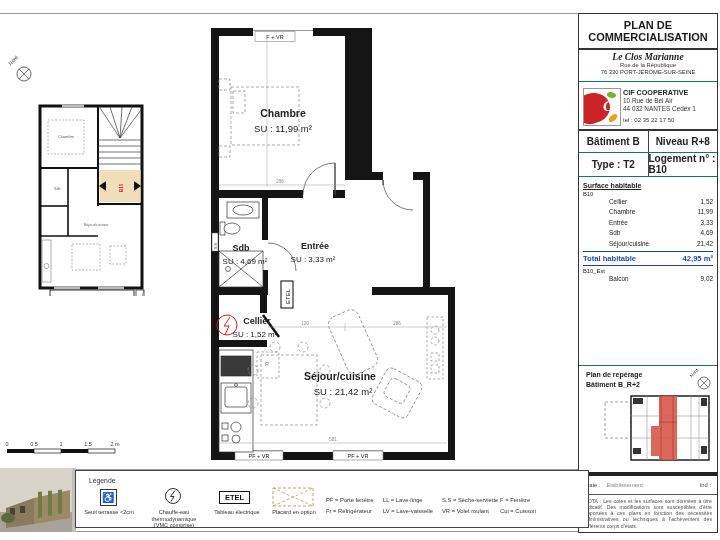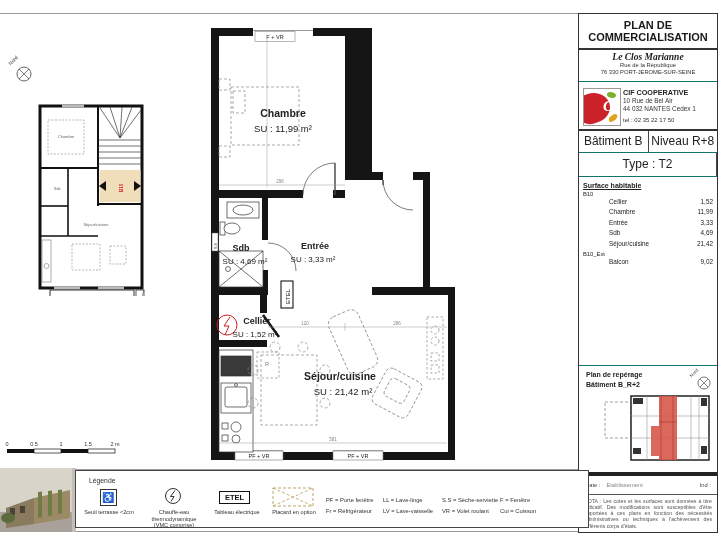--- a/index.html
+++ b/index.html
@@ -21,21 +21,21 @@
   .logo{position:absolute;left:4px;top:6px;width:36px;height:36px;border:1px solid #999;overflow:hidden;background:#fff;}
   .logo .swoosh{position:absolute;left:-8px;top:4px;width:34px;height:30px;background:#cc2229;border-radius:50% 60% 55% 45%;transform:rotate(-18deg);}
   .logo .leaf1{position:absolute;right:4px;top:3px;width:9px;height:6px;background:#7ab030;border-radius:60% 40% 60% 40%;transform:rotate(25deg);}
   .logo .leaf2{position:absolute;right:2px;bottom:4px;width:10px;height:6px;background:#e2a31f;border-radius:60% 40% 60% 40%;transform:rotate(-30deg);}
   .logo .cif{position:absolute;left:6px;top:9px;font-family:"Liberation Serif",serif;font-style:italic;font-weight:bold;font-size:15px;color:#fff;margin-left:13px;}
   .tb-company .cname{position:absolute;left:44px;top:6px;font-size:7.2px;font-weight:bold;}
   .tb-company .cline1{position:absolute;left:44px;top:15px;font-size:6.4px;color:#333;}
   .tb-company .cline2{position:absolute;left:44px;top:23px;font-size:6.4px;color:#333;}
   .tb-company .ctel{position:absolute;left:44px;top:35px;font-size:6px;color:#333;}
   .tb-cells{height:22px;display:flex;}
-  .tb-cells .cell{flex:1;display:flex;align-items:center;justify-content:center;font-size:12px;font-weight:normal;}
+  .tb-cells .cell{flex:1;display:flex;align-items:center;justify-content:center;font-size:10px;font-weight:bold;}
   .tb-cells .cell:first-child{border-right:1px solid #444;}
   .tb-table{height:190px;padding:5px 4px 0 4px;font-size:6.4px;}
   .st-head{font-weight:bold;font-size:7px;text-decoration:underline;}
   .st-group{font-size:5.8px;color:#222;margin-top:2px;}
   .st-row{display:flex;justify-content:space-between;padding-left:26px;line-height:10.5px;color:#222;}
   .st-total{display:flex;justify-content:space-between;border-top:1px solid #23457e;border-bottom:1px solid #23457e;
             color:#1c4c9c;font-weight:bold;font-size:7.6px;padding:2px 0;margin-top:2px;}
   .tb-keyplan{height:108px;border-bottom:2px solid #222;}
   .kp-title{position:absolute;left:7px;top:5px;font-size:7px;font-weight:bold;}
   .kp-sub{position:absolute;left:7px;top:15px;font-size:7px;font-weight:bold;}
@@ -310,20 +310,21 @@
       <div class="cline1">10 Rue de Bel Air</div>
       <div class="cline2">44 032 NANTES Cedex 1</div>
       <div class="ctel">tel : 02 35 22 17 50</div>
     </div>
     <div class="tb-sec tb-cells">
       <div class="cell">Bâtiment B</div>
       <div class="cell">Niveau R+8</div>
     </div>
     <div class="tb-sec tb-cells" style="height:24px;">
       <div class="cell">Type : T2</div>
+      <div class="cell">Logement n° : B10</div>
     </div>
     <div class="tb-sec tb-table">
       <div class="st-head">Surface habitable</div>
       <div class="st-group">B10</div>
       <div class="st-row">
         <span>Cellier</span>
         <span>1,52</span>
       </div>
       <div class="st-row">
         <span>Chambre</span>
@@ -333,20 +334,24 @@
         <span>Entrée</span>
         <span>3,33</span>
       </div>
       <div class="st-row">
         <span>Sdb</span>
         <span>4,69</span>
       </div>
       <div class="st-row">
         <span>Séjour/cuisine</span>
         <span>21,42</span>
+      </div>
+      <div class="st-total">
+        <span>Total habitable</span>
+        <span>42,95 m²</span>
       </div>
       <div class="st-group">B10_Ext</div>
       <div class="st-row">
         <span>Balcon</span>
         <span>9,02</span>
       </div>
     </div>
     <div class="tb-sec tb-keyplan">
       <div class="kp-title">Plan de repérage</div>
       <div class="kp-sub">Bâtiment B_R+2</div>

